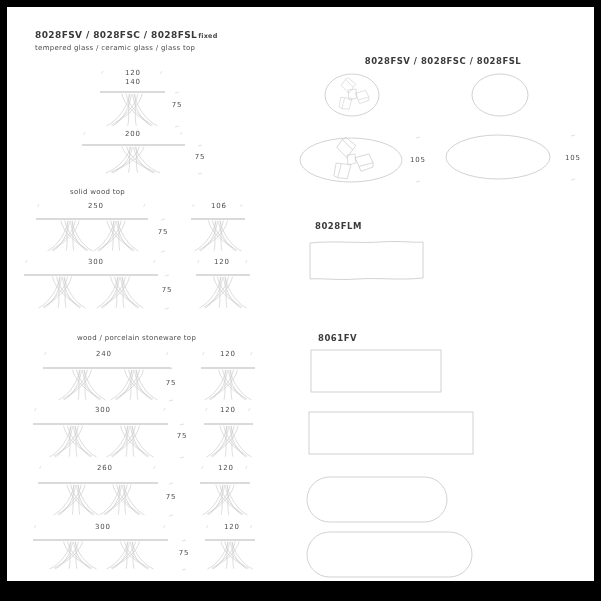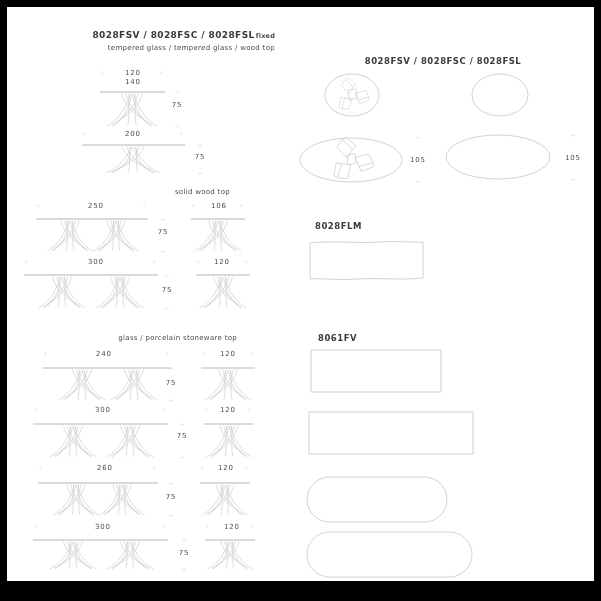--- a/index.html
+++ b/index.html
@@ -5,47 +5,47 @@
   html,body{margin:0;padding:0;}
   body{
     width:601px;height:601px;background:#000;position:relative;
     font-family:"DejaVu Sans","Liberation Sans",sans-serif;
     -webkit-font-smoothing:antialiased;
   }
   #page{
     position:absolute;left:7px;top:7px;width:587px;height:574px;
     background:#fff;overflow:hidden;
   }
-  .hdr{position:absolute;text-align:right;color:#3a3a3a;line-height:1.25;}
+  .hdr{position:absolute;text-align:left;color:#3a3a3a;line-height:1.25;}
   .hdr .t{font-weight:bold;font-size:9px;letter-spacing:.4px;color:#383838;}
   .hdr .sfx{font-weight:bold;font-size:6.5px;letter-spacing:.2px;color:#4a4a4a;margin-left:1px;}
   .hdr .sub{font-size:7px;letter-spacing:.3px;color:#4c4c4c;margin-top:1px;}
   .hdr-r{position:absolute;color:#3a3a3a;font-weight:bold;font-size:8.5px;letter-spacing:.5px;}
   svg text.dim{font-family:"DejaVu Sans","Liberation Sans",sans-serif;font-size:7px;fill:#4d4d4d;letter-spacing:.8px;}
   svg .top{stroke:#b5b5b5;stroke-width:1;}
   svg .sk{stroke:#cfcfcf;stroke-width:.7;fill:none;}
   svg .outline{stroke:#c6c6c6;stroke-width:.8;fill:none;}
   svg .tick{stroke:#d9d9d9;stroke-width:.8;}
 </style>
 </head>
 <body>
 
 <div id="page">
 
   <div class="hdr" style="left:28px;top:16px;width:240px;">
     <div><span class="t">8028FSV / 8028FSC / 8028FSL</span><span class="sfx">fixed</span></div>
-    <div class="sub">tempered glass / tempered glass / wood top</div>
+    <div class="sub">tempered glass / ceramic glass / glass top</div>
   </div>
 
   <div class="hdr" style="left:63px;top:180px;width:160px;">
     <div class="sub">solid wood top</div>
   </div>
 
   <div class="hdr" style="left:70px;top:326px;width:160px;">
-    <div class="sub">glass / porcelain stoneware top</div>
+    <div class="sub">wood / porcelain stoneware top</div>
   </div>
 
   <div class="hdr-r" style="left:336px;top:49px;width:200px;text-align:center;">8028FSV / 8028FSC / 8028FSL</div>
   <div class="hdr-r" style="left:308px;top:214px;">8028FLM</div>
   <div class="hdr-r" style="left:311px;top:326px;">8061FV</div>
 
   <svg id="drawing" viewBox="7 7 587 574" width="587" height="574" style="position:absolute;left:0;top:0;">
       <g>
         <text x="133" y="75" text-anchor="middle" class="dim">120</text>
         <text x="133" y="84" text-anchor="middle" class="dim">140</text>

